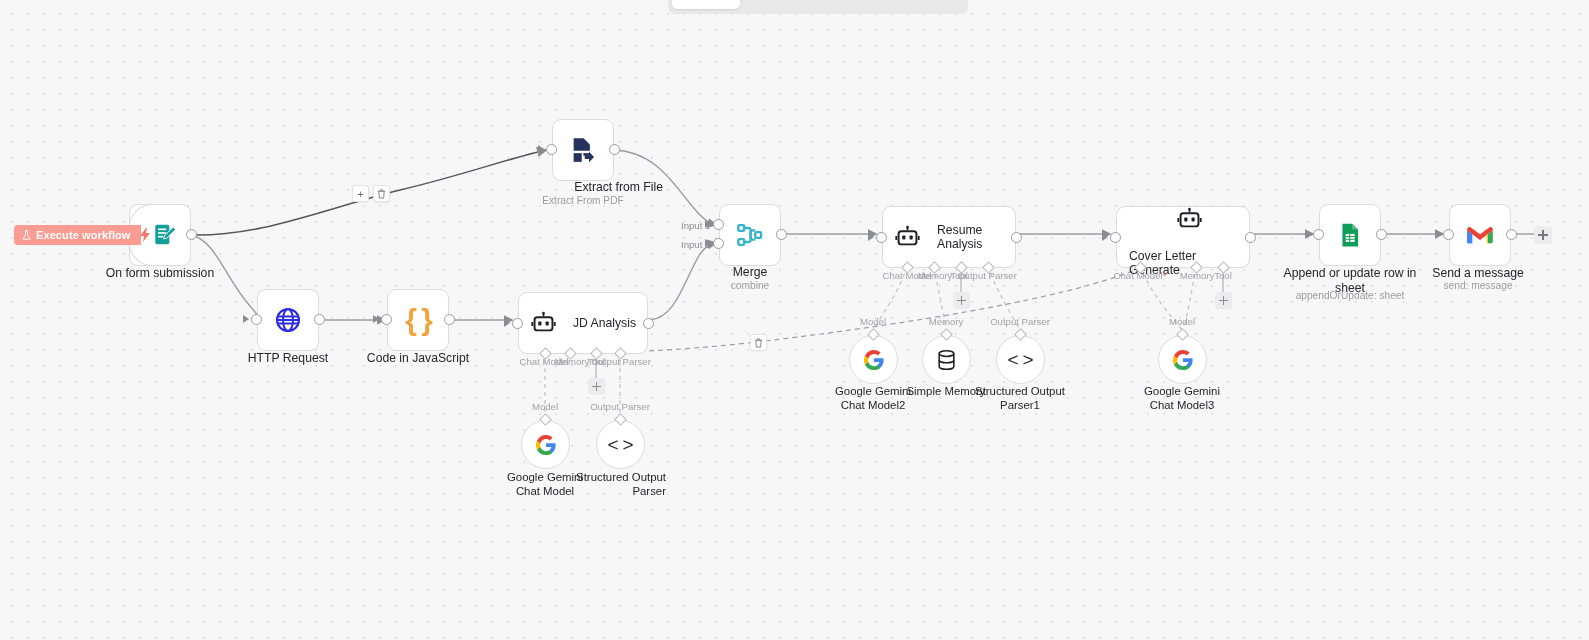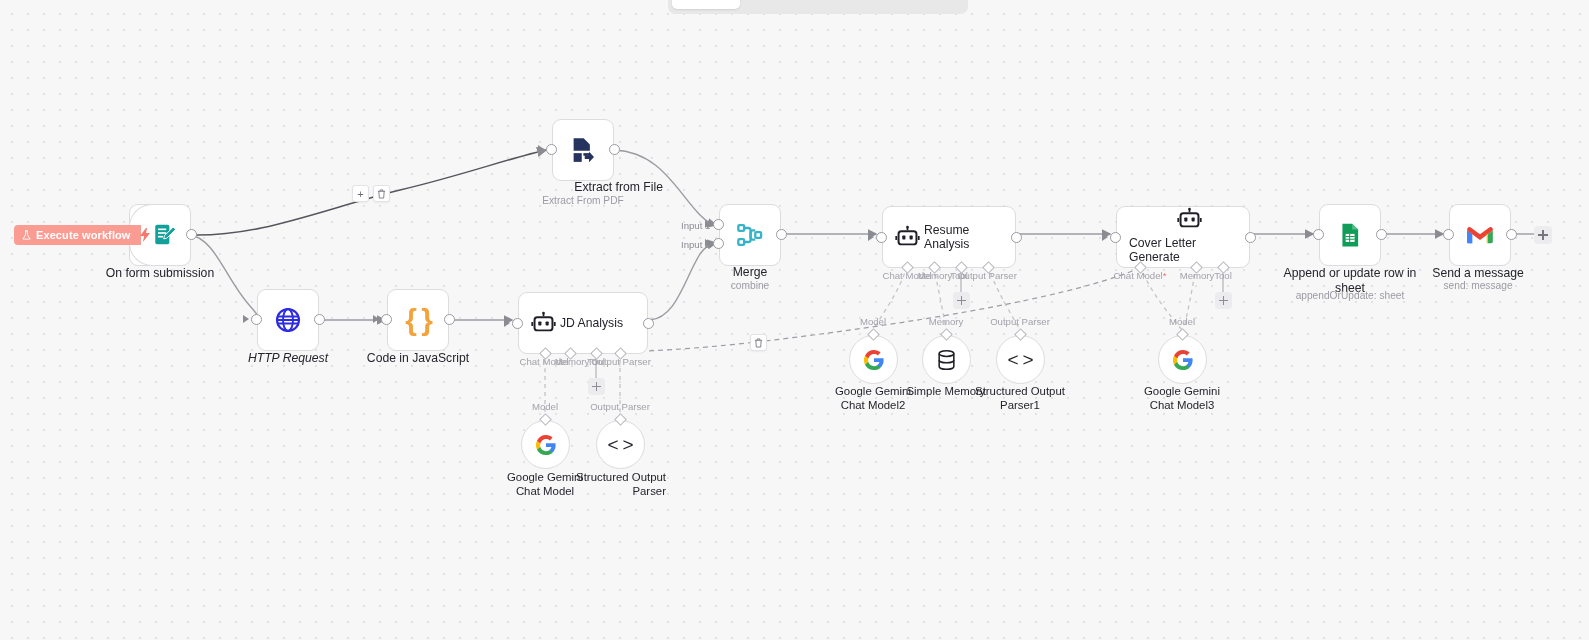--- a/index.html
+++ b/index.html
@@ -53,21 +53,21 @@
   .node.trigger { border-radius: 9px 9px 9px 9px; }
   .node.trigger::before {
     content: ""; position: absolute; left: -1px; top: -1px; bottom: -1px; width: 22px;
     border-radius: 30px 0 0 30px;
     background: #fff;
     border: 1px solid #dcdcde; border-right: none;
   }
   .node.wide {
     width: 130px; height: 62px;
     justify-content: flex-start; padding-left: 12px;
-    gap: 4px;
+    gap: 17px;
   }
   .node .ttl {
     font-size: 12.2px; color: #24242c; line-height: 1.18;
   }
   .node-label {
     position: absolute;
     text-align: center;
     font-size: 12.2px; color: #24242c;
     line-height: 1.2;
     z-index: 19;
@@ -302,21 +302,21 @@
       <svg width="28" height="28" viewBox="0 0 24 24">
         <circle cx="12" cy="12" r="9.4" fill="none" stroke="#2c2ce0" stroke-width="1.9"></circle>
         <ellipse cx="12" cy="12" rx="4.3" ry="9.4" fill="none" stroke="#2c2ce0" stroke-width="1.7"></ellipse>
         <path d="M2.8 9h18.4M2.8 15h18.4M2.6 12h18.8" stroke="#2c2ce0" stroke-width="1.7"></path>
       </svg>
     </span>
   </div>
   <div class="arrow-in" style="left:243px; top:315px;"></div>
   <div class="port" style="left:251px; top:314px;"></div>
   <div class="port" style="left:314px; top:314px;"></div>
-  <div class="node-label" style="left:208px; top:351px; width:160px;font-style:italic;">HTTP Request</div>
+  <div class="node-label" style="left:208px; top:351px; width:160px;">HTTP Request</div>
 
   <div class="node" style="left:387px; top:289px;">
     <span style="color:#f2a33c; font-size:30px; font-weight:700; line-height:1; letter-spacing:-2px;">{ }</span>
   </div>
   <div class="arrow-in" style="left:373px; top:315px;"></div>
   <div class="port" style="left:381px; top:314px;"></div>
   <div class="port" style="left:444px; top:314px;"></div>
   <div class="node-label" style="left:338px; top:351px; width:160px;">Code in JavaScript</div>
 
   <div class="node wide" style="left:518px; top:292px; width:130px;">

